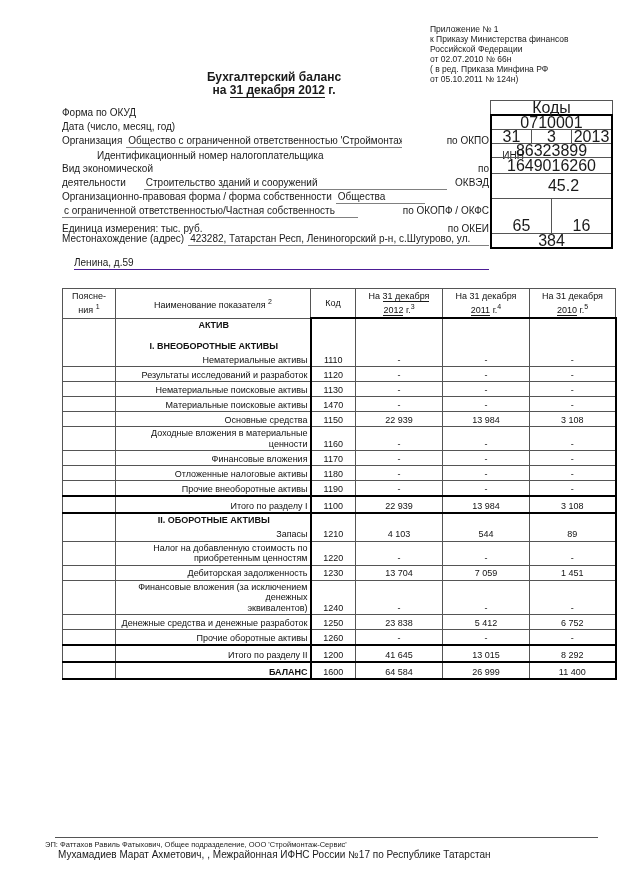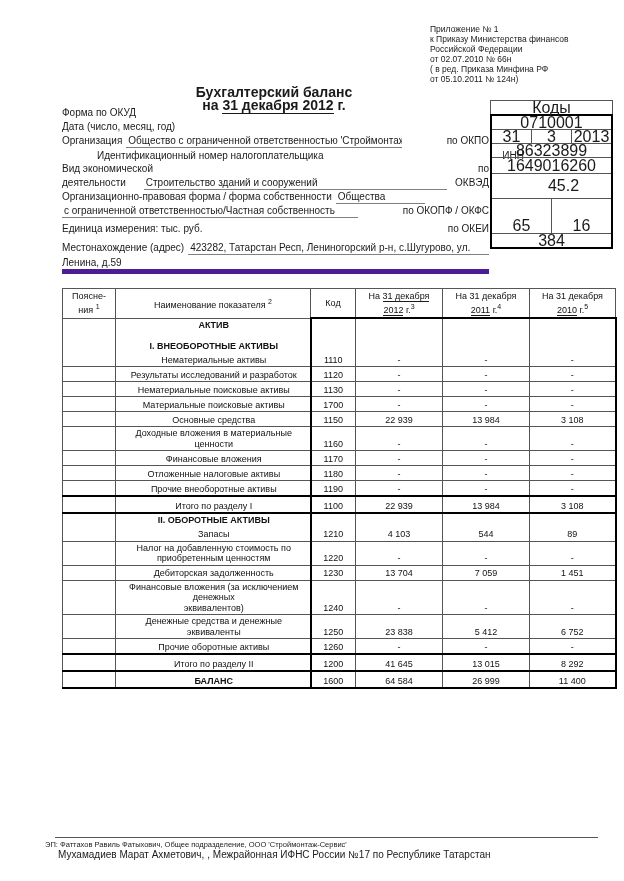--- a/index.html
+++ b/index.html
@@ -3,43 +3,43 @@
 <meta charset="utf-8">
 <style>
   html,body{margin:0;padding:0;background:#fff;}
   body{width:624px;height:881px;font-family:"Liberation Sans",sans-serif;color:#1a1a1a;position:relative;}
   .page{position:relative;width:624px;height:881px;background:#fff;overflow:hidden;}
 
   
   .appendix{position:absolute;left:430px;top:24px;font-size:8.5px;line-height:10px;}
 
   
-  .title{position:absolute;left:154px;top:86px;width:240px;text-align:center;font-weight:bold;font-size:14px;line-height:13px;}
+  .title{position:absolute;left:154px;top:71px;width:240px;text-align:center;font-weight:bold;font-size:12px;line-height:13px;}
   .u{border-bottom:1px solid #1a1a1a;}
 
   
   .form-area{position:absolute;left:62px;top:0;width:427px;font-size:10px;line-height:12px;}
   .fl{position:absolute;left:0;width:100%;white-space:nowrap;}
   .fl.right{text-align:left;}
   .fl.flex{display:flex;align-items:baseline;}
   .ufill{flex:1;border-bottom:1px solid #808080;margin-left:4px;padding:0 2px;overflow:hidden;}
-  .ublock{display:block;border-bottom:5px solid #4c1d95;}
+  .ublock{display:block;border-bottom:1px solid #4c1d95;margin-left:12px;}
   .rlbl{margin-left:8px;white-space:nowrap;padding-left:37px;}
   .l-okud{top:107px;}
   .l-date{top:121px;}
   .l-org{top:135px;}
   .l-inn{top:150px;display:flex;justify-content:space-between;padding-left:35px;}
   .l-act1{top:163px;display:flex;justify-content:space-between;}
   .l-act2{top:177px;}
   .l-act2 .ufill{margin-left:18px;margin-right:8px;}
   .l-legal1{top:191px;}
   .l-legal1 .ufill{margin-right:64px;}
   .l-legal2{top:205px;}
   .l-unit{top:223px;display:flex;justify-content:space-between;}
-  .l-addr1{top:242px;}
+  .l-addr1{top:233px;}
   .l-addr2{top:257px;}
 
   
   .codes{position:absolute;left:490px;top:100px;width:123px;font-size:16px;}
   .codes-hdr{height:13px;line-height:13px;border:1px solid #555;border-bottom:none;text-align:center;}
   .codes-body{border:2px solid #000;}
   .cr{height:13px;line-height:13px;text-align:center;border-bottom:1px solid #555;}
   .cr:last-child{border-bottom:none;}
   .cr-flex{display:flex;}
   .cr-flex .cc{flex:1;}
@@ -49,21 +49,21 @@
   .cr-okopf{height:34px;}
   .cr-okopf .cc{display:flex;align-items:flex-end;justify-content:center;padding-bottom:1px;}
 
   
   .tbl-wrap{position:absolute;left:62px;top:288px;}
   table{border-collapse:collapse;table-layout:fixed;width:553px;font-size:9px;line-height:10.5px;color:#111;}
   col.c1{width:53px;}col.c2{width:195px;}col.c3{width:45px;}col.c4{width:87px;}col.c5{width:87px;}col.c6{width:86px;}
   thead th{border:1px solid #555;font-weight:normal;text-align:center;vertical-align:middle;height:26px;padding:1px 2px;}
   tbody td{border-left:1px solid #555;border-right:1px solid #555;border-top:none;border-bottom:none;
            padding:1px 2px;vertical-align:bottom;}
-  tbody td.lbl{text-align:center;white-space:pre-line;padding-left:4px;}
+  tbody td.lbl{text-align:right;white-space:pre-line;padding-left:4px;}
   tbody td.code,tbody td.val{text-align:center;}
   tbody td.code{border-left:2px solid #000;}
   tbody td.v3{border-right:2px solid #000;}
   tbody tr:first-child td.code,tbody tr:first-child td.val{border-top:2px solid #000;}
   tr.data td{border-bottom:1px solid #555;height:12px;}
   tr.section td{font-weight:bold;}
   tr.section td.lbl{text-align:center;}
   tr.section{height:13px;}
   tr.spacer{height:8px;}
   tr.total td,tr.balance td{border-top:2px solid #000;border-bottom:2px solid #000;height:13px;}
@@ -221,21 +221,21 @@
             <td class="expl"></td>
             <td class="lbl">Нематериальные поисковые активы</td>
             <td class="code">1130</td>
             <td class="val v1">-</td>
             <td class="val v2">-</td>
             <td class="val v3">-</td>
           </tr>
           <tr class="data">
             <td class="expl"></td>
             <td class="lbl">Материальные поисковые активы</td>
-            <td class="code">1700</td>
+            <td class="code">1470</td>
             <td class="val v1">-</td>
             <td class="val v2">-</td>
             <td class="val v3">-</td>
           </tr>
           <tr class="data">
             <td class="expl"></td>
             <td class="lbl">Основные средства</td>
             <td class="code">1150</td>
             <td class="val v1">22 939</td>
             <td class="val v2">13 984</td>
@@ -319,21 +319,21 @@
             <td class="expl"></td>
             <td class="lbl">Финансовые вложения (за исключением денежных
 эквивалентов)</td>
             <td class="code">1240</td>
             <td class="val v1">-</td>
             <td class="val v2">-</td>
             <td class="val v3">-</td>
           </tr>
           <tr class="data">
             <td class="expl"></td>
-            <td class="lbl">Денежные средства и денежные эквиваленты</td>
+            <td class="lbl">Денежные средства и денежные разработок</td>
             <td class="code">1250</td>
             <td class="val v1">23 838</td>
             <td class="val v2">5 412</td>
             <td class="val v3">6 752</td>
           </tr>
           <tr class="data">
             <td class="expl"></td>
             <td class="lbl">Прочие оборотные активы</td>
             <td class="code">1260</td>
             <td class="val v1">-</td>

